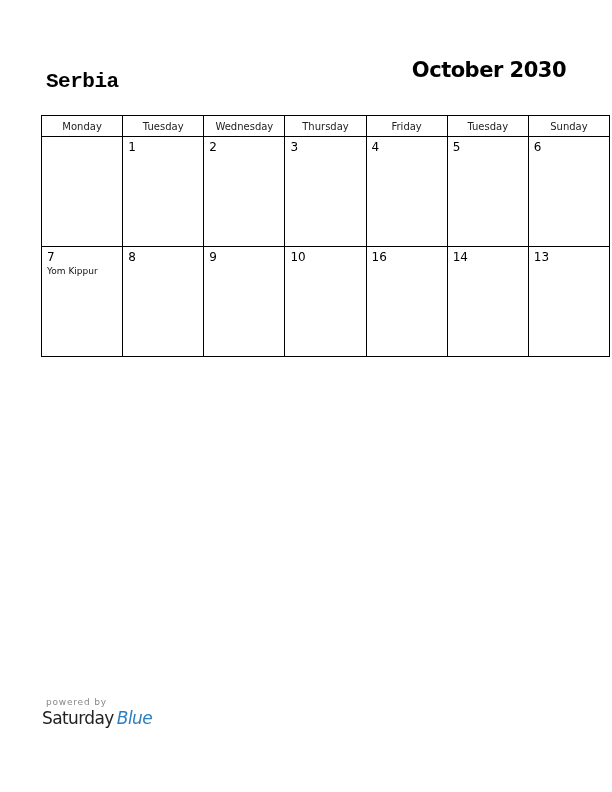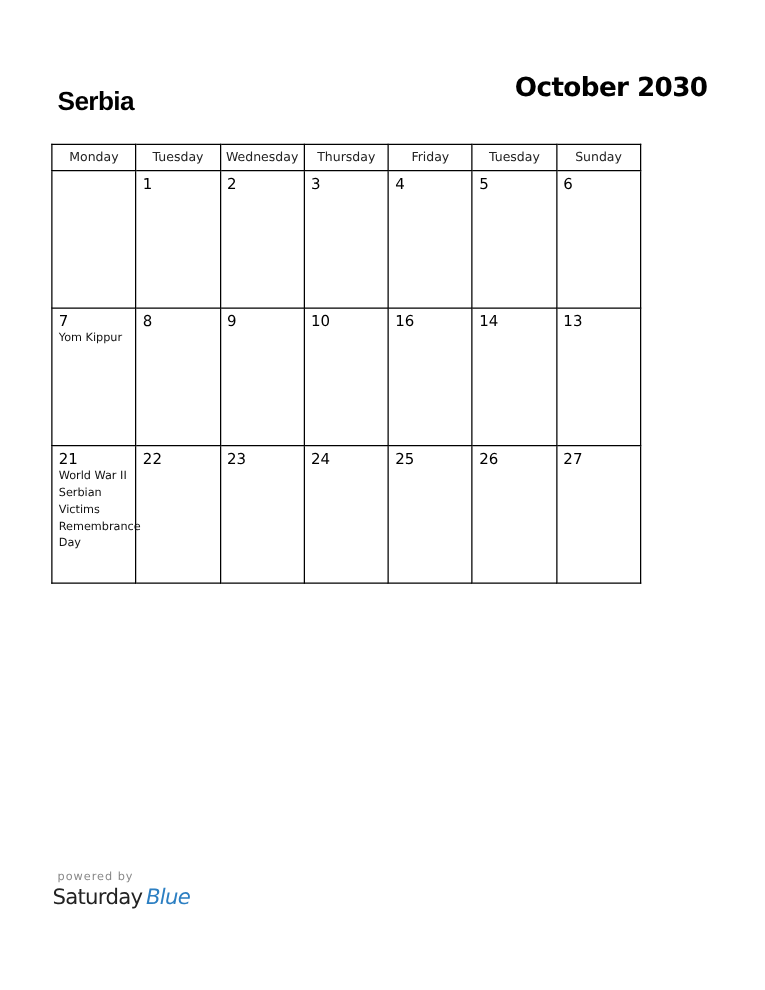--- a/index.html
+++ b/index.html
@@ -1,19 +1,19 @@
 <!DOCTYPE html>
 <html><head>
 <meta charset="utf-8">
 <style>
   html, body { margin:0; padding:0; background:#ffffff; }
   body { width:612px; height:792px; position:relative; font-family:"Liberation Sans", sans-serif; color:#000; }
-  .country { position:absolute; left:46px; top:70px; font-size:21px; font-weight:bold; font-family:Liberation Sans, sans-serif; letter-spacing:-0.5px; }
+  .country { position:absolute; left:46px; top:70px; font-size:21px; font-weight:bold; font-family:Liberation Mono, monospace; letter-spacing:-0.5px; }
   .month { position:absolute; right:46px; top:58px; font-size:21px; font-weight:bold; font-family:"DejaVu Sans", sans-serif; letter-spacing:-0.5px; }
-  table.cal { position:absolute; left:41px; top:115px; width:472px; border-collapse:collapse; table-layout:fixed; }
+  table.cal { position:absolute; left:41px; top:115px; width:569px; border-collapse:collapse; table-layout:fixed; }
   table.cal th, table.cal td { border:1.2px solid #000; padding:0; }
   table.cal th { height:20px; font-weight:normal; font-size:10px; font-family:"DejaVu Sans", sans-serif; text-align:center; vertical-align:middle; color:#222; }
   table.cal td { height:109px; vertical-align:top; }
   .day { font-size:12px; font-family:"DejaVu Sans", sans-serif; padding:3px 0 0 5px; line-height:14px; }
   .evt { font-size:9px; font-family:"DejaVu Sans", sans-serif; padding:1px 0 0 5px; line-height:13.5px; color:#111; }
   .powered { position:absolute; left:46px; top:697px; font-size:9px; color:#888; letter-spacing:0.8px; font-family:"DejaVu Sans", sans-serif; }
   .brand { position:absolute; left:42px; top:708px; font-size:17px; font-family:"DejaVu Sans", sans-serif; letter-spacing:-0.6px; }
   .brand .g { color:#222; }
   .brand .b { color:#2c7fc2; margin-left:3px;font-style:italic; }
 </style>
@@ -76,44 +76,20 @@
         <td>
           <div class="day">16</div>
         </td>
         <td>
           <div class="day">14</div>
         </td>
         <td>
           <div class="day">13</div>
         </td>
       </tr>
-      <tr>
-        <td>
-          <div class="day">21</div>
-          <div class="evt">World War II Serbian Victims Remembrance Day</div>
-        </td>
-        <td>
-          <div class="day">22</div>
-        </td>
-        <td>
-          <div class="day">23</div>
-        </td>
-        <td>
-          <div class="day">24</div>
-        </td>
-        <td>
-          <div class="day">25</div>
-        </td>
-        <td>
-          <div class="day">26</div>
-        </td>
-        <td>
-          <div class="day">27</div>
-        </td>
-      </tr>
     </tbody>
 </table>
 
 <div class="powered">powered by</div>
 <div class="brand"><span class="g">Saturday</span><span class="b">Blue</span></div>
 
 <style>
   
   td .evt { max-width:78px; }
 </style>

